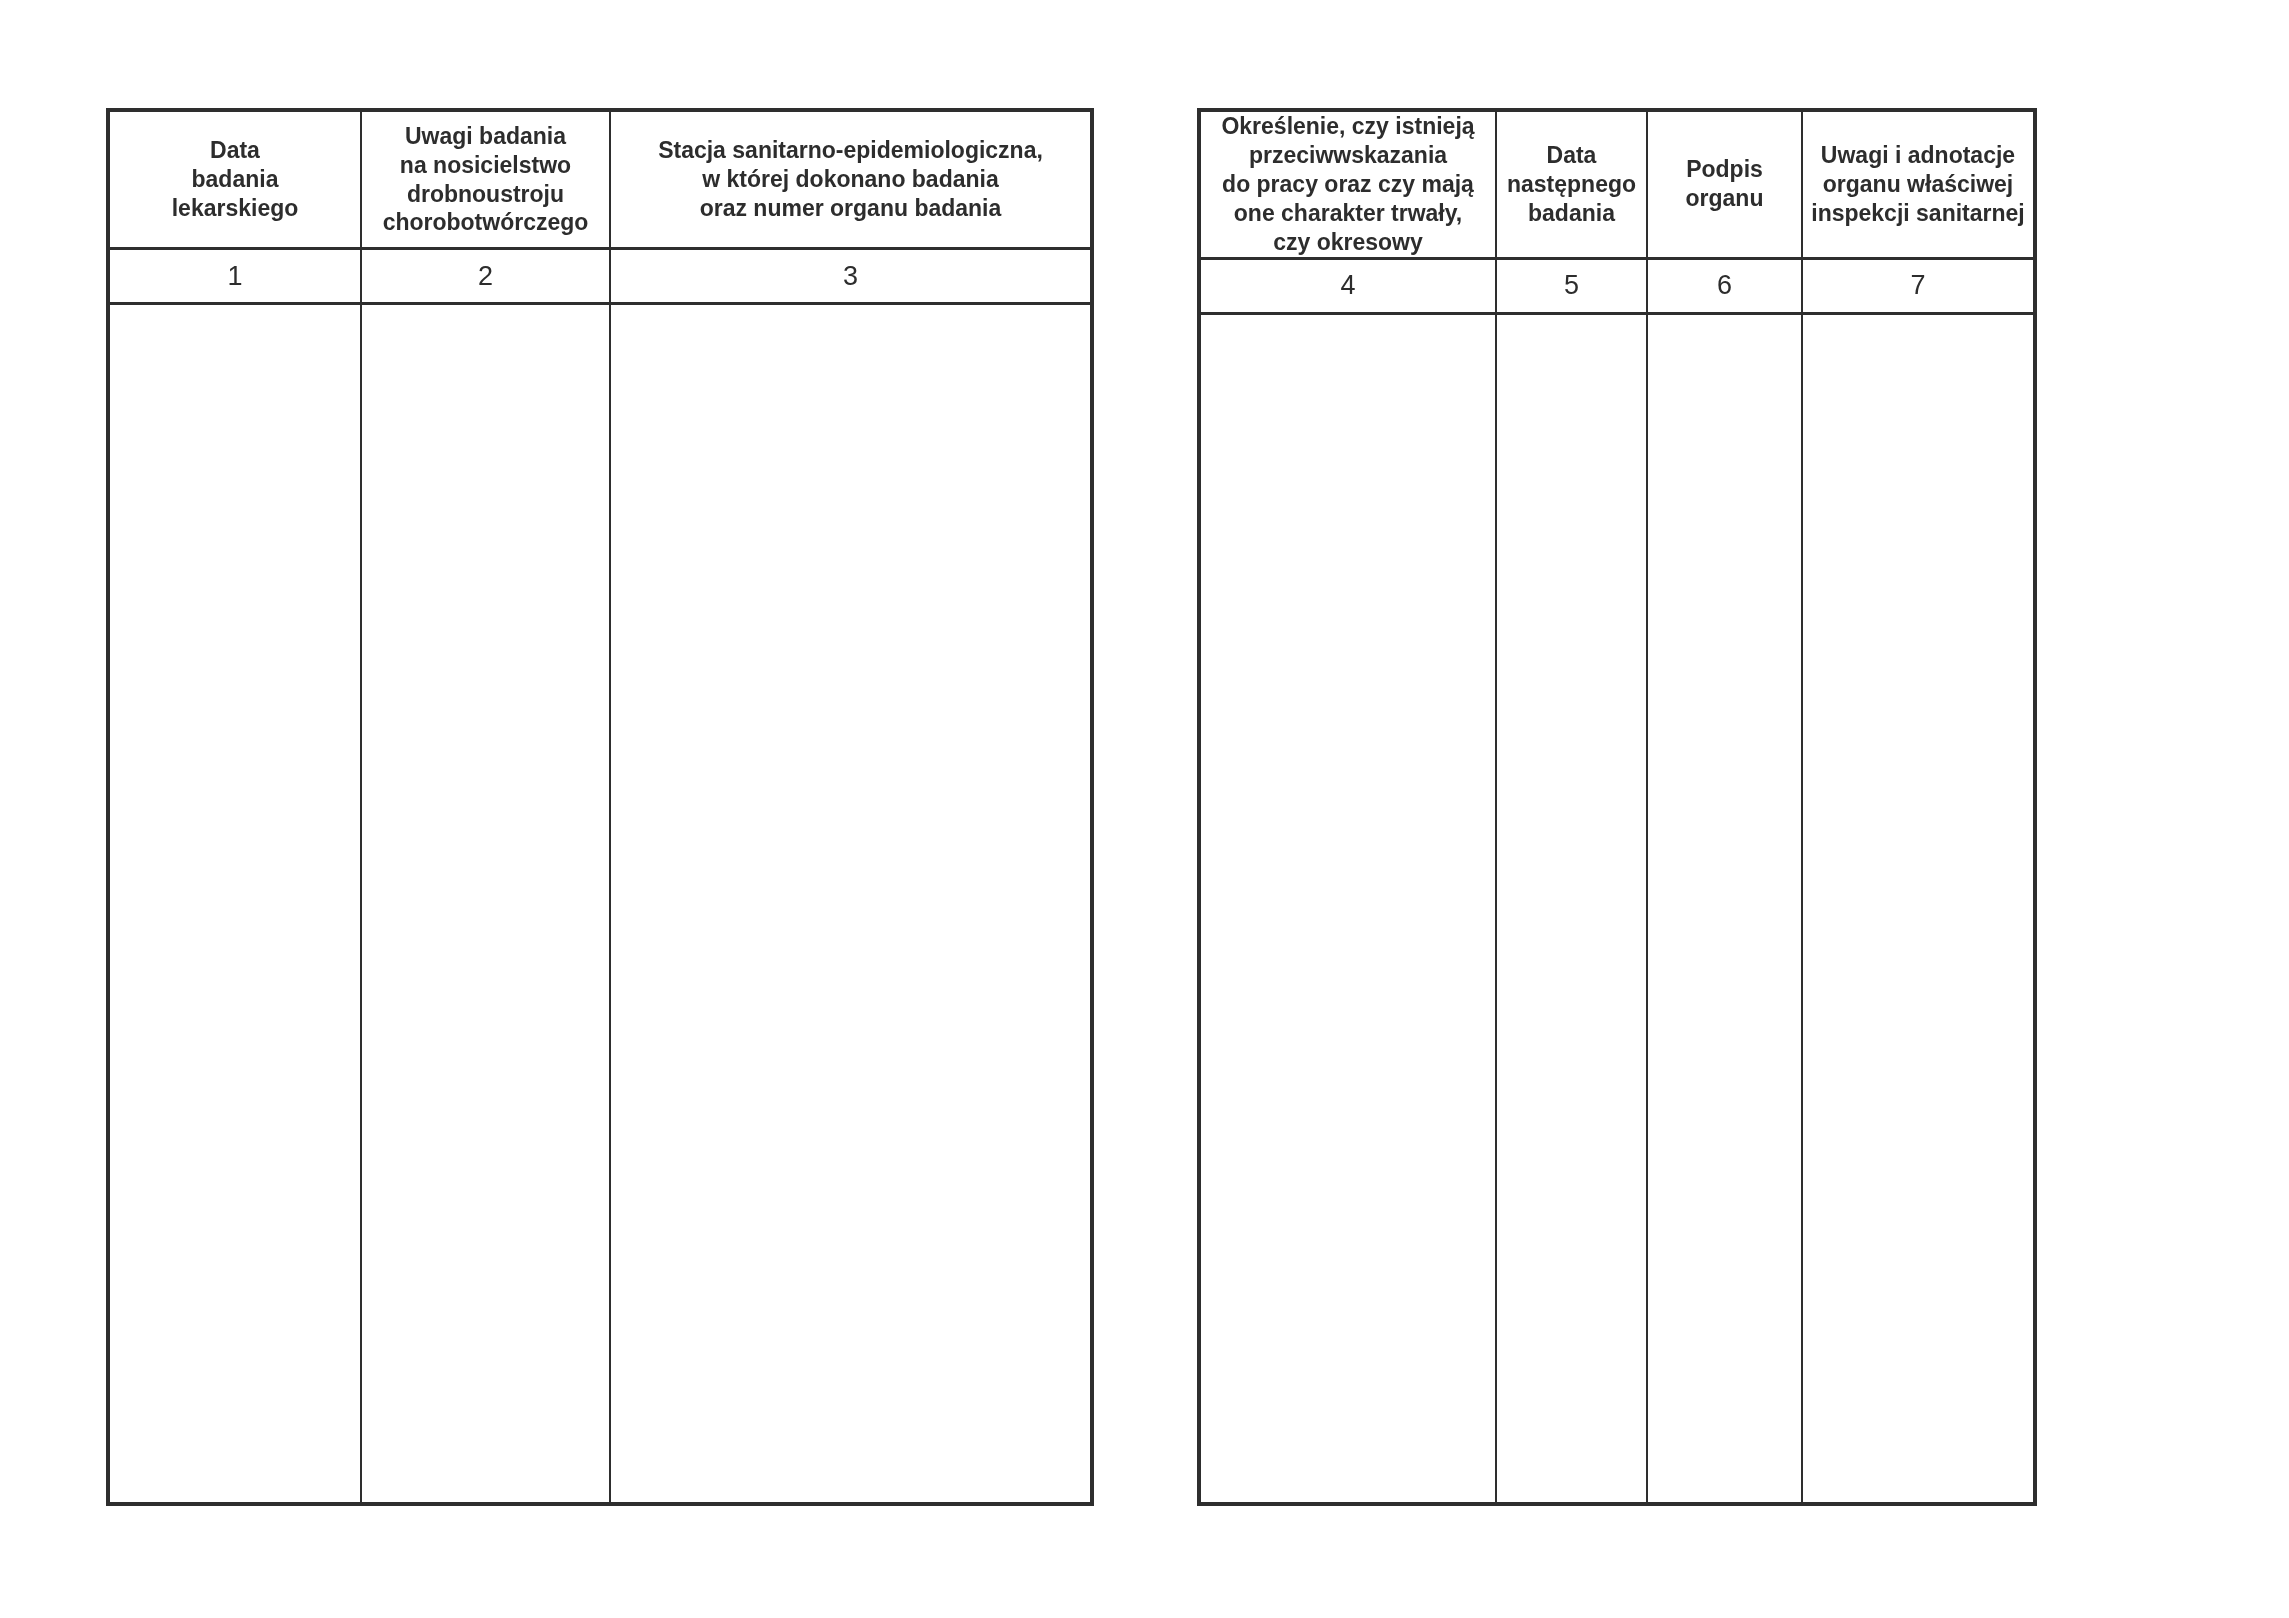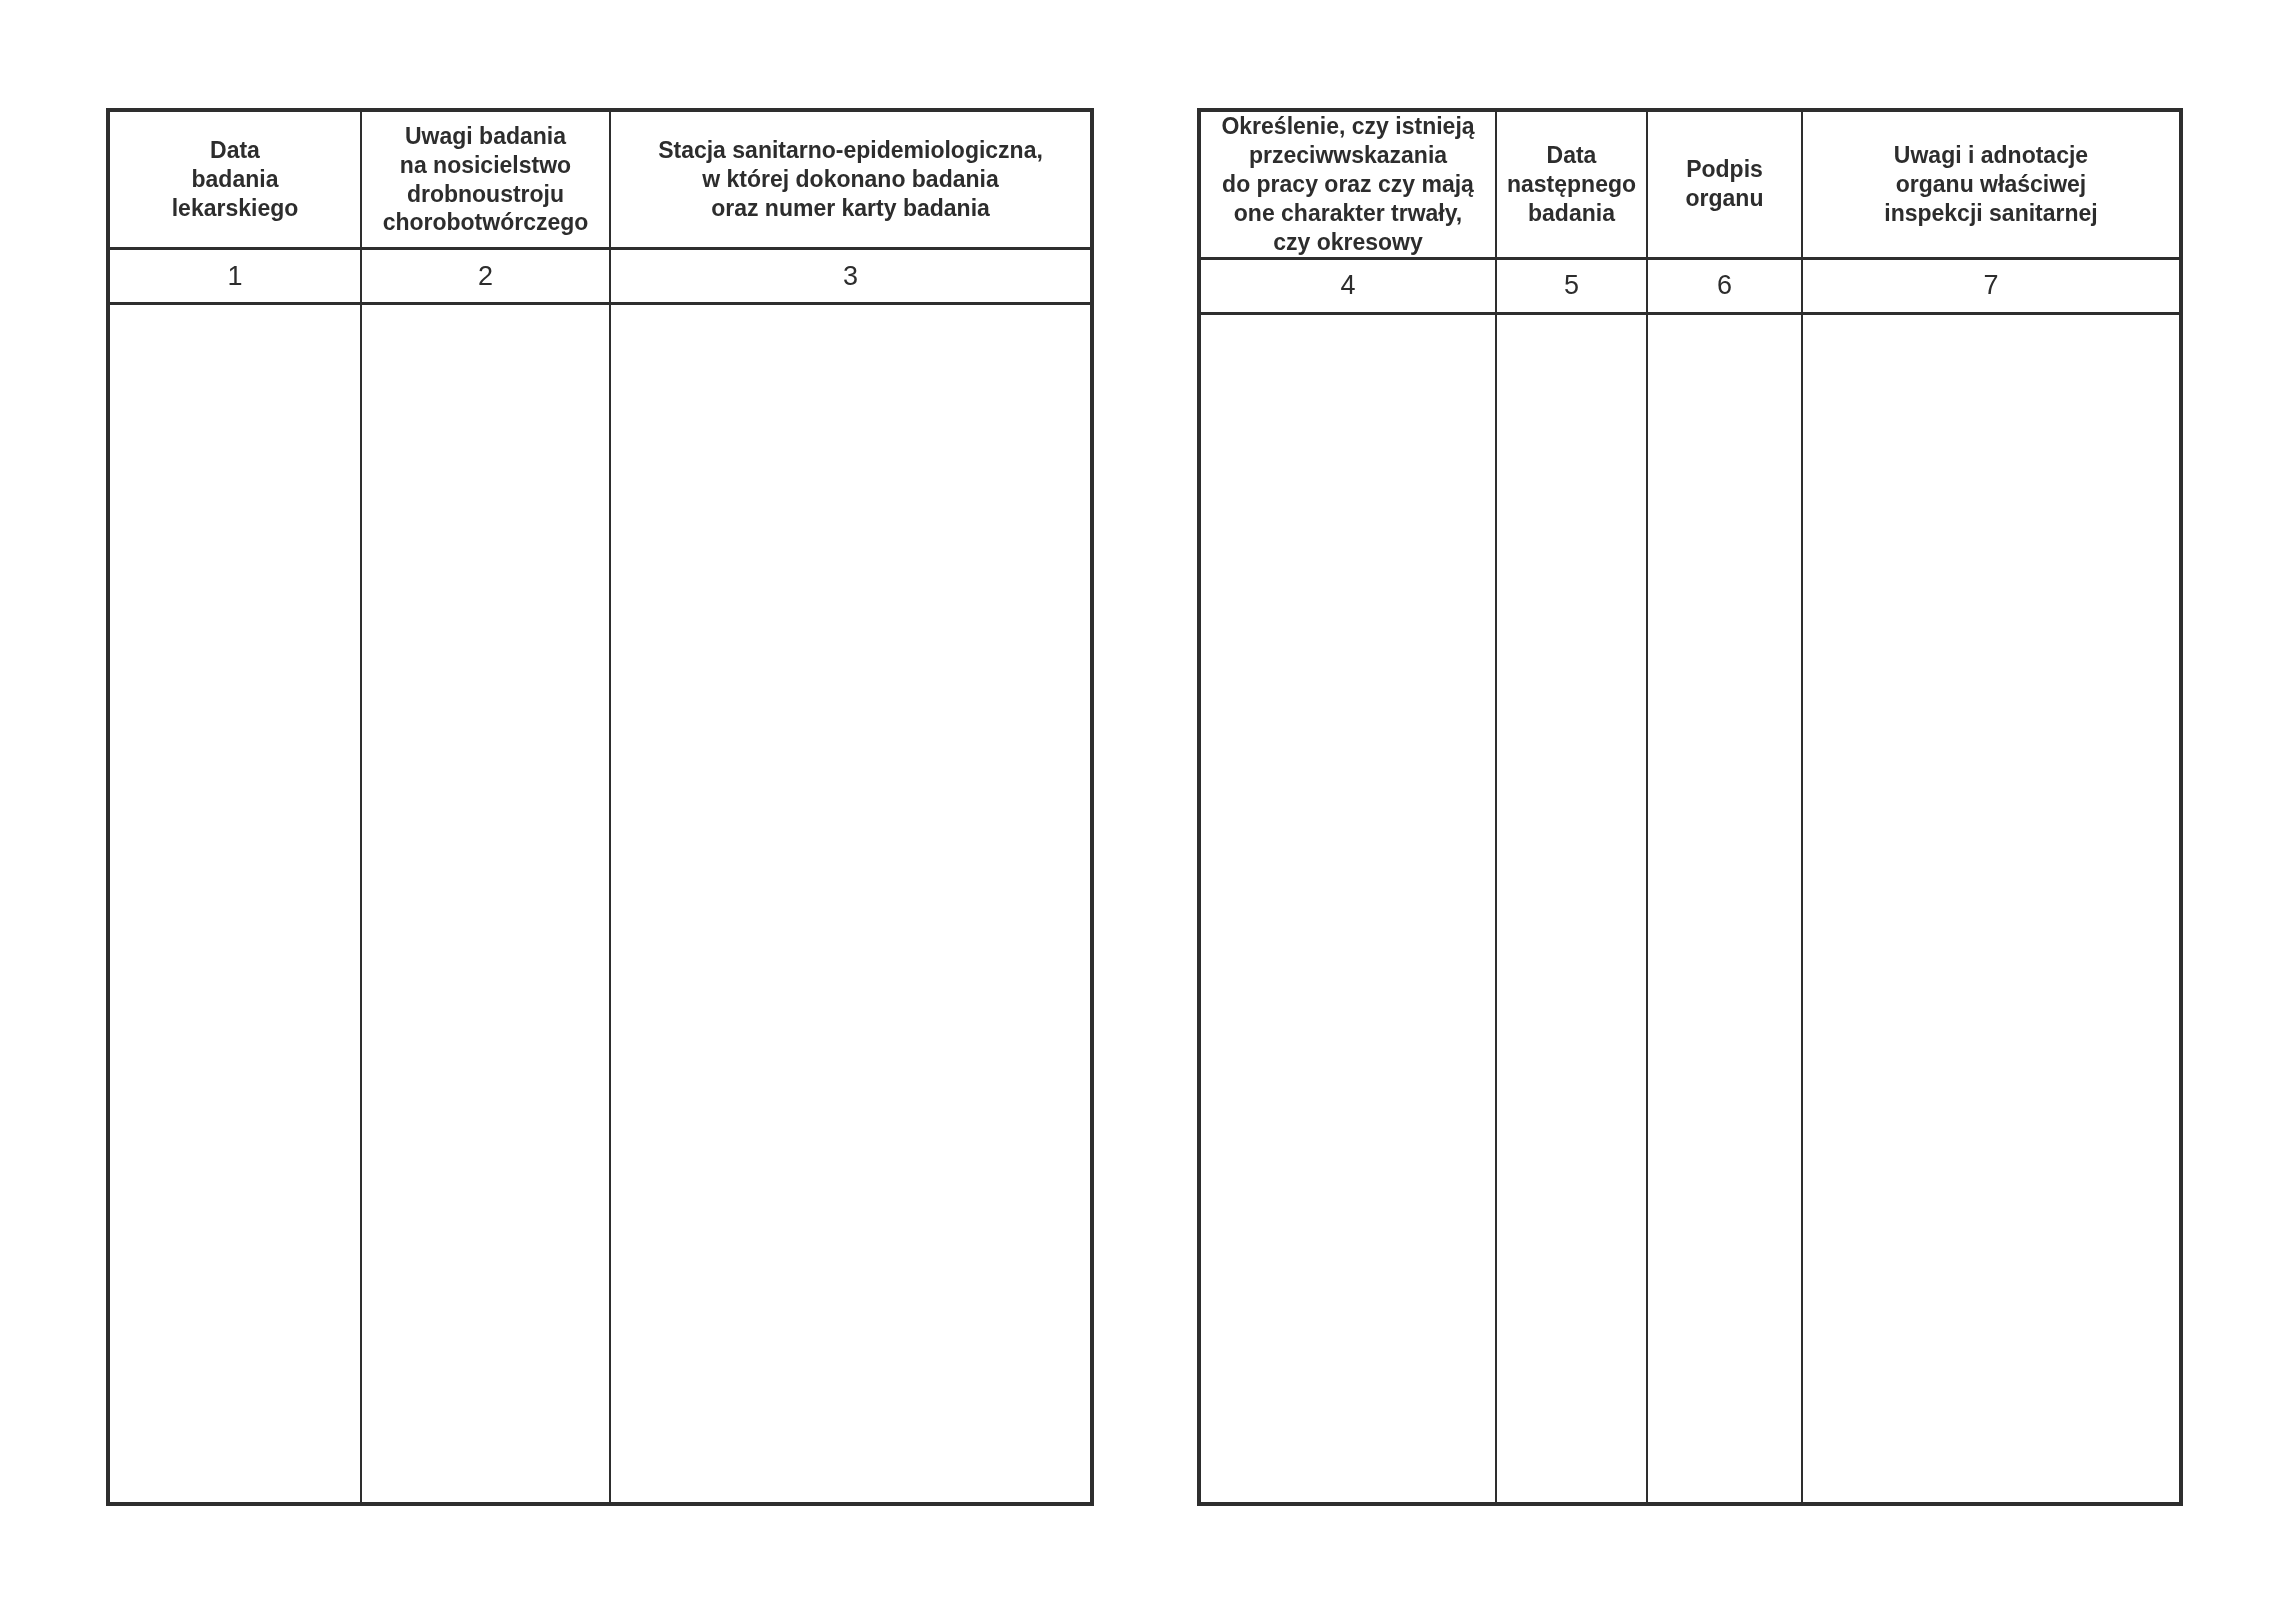--- a/index.html
+++ b/index.html
@@ -21,21 +21,21 @@
     position: absolute;
     top: 108px;
     border-collapse: collapse;
     table-layout: fixed;
     background: #ffffff;
     border: 4.6px solid #2e2e2e;
     height: 1398px;
     color: #2d2d2d;
   }
   #left-table  { left: 106px;  width: 988px; }
-  #right-table { left: 1197px; width: 986px; }
+  #right-table { left: 1197px; width: 840px; }
 
   table.form-table th,
   table.form-table td {
     border: 2.8px solid #2e2e2e;
     padding: 0 7.4px;
     text-align: center;
     vertical-align: middle;
     overflow: hidden;
   }
   tr.header-row th {
@@ -82,21 +82,21 @@
         <tr class="header-row">
       <th>Data
 badania
 lekarskiego</th>
       <th>Uwagi badania
 na nosicielstwo
 drobnoustroju
 chorobotwórczego</th>
       <th>Stacja sanitarno-epidemiologiczna,
 w której dokonano badania
-oraz numer karty badania</th>
+oraz numer organu badania</th>
     </tr>
     <tr class="number-row">
       <td>1</td>
       <td>2</td>
       <td>3</td>
     </tr>
     <tr class="entry-row">
       <td></td>
       <td></td>
       <td></td>

